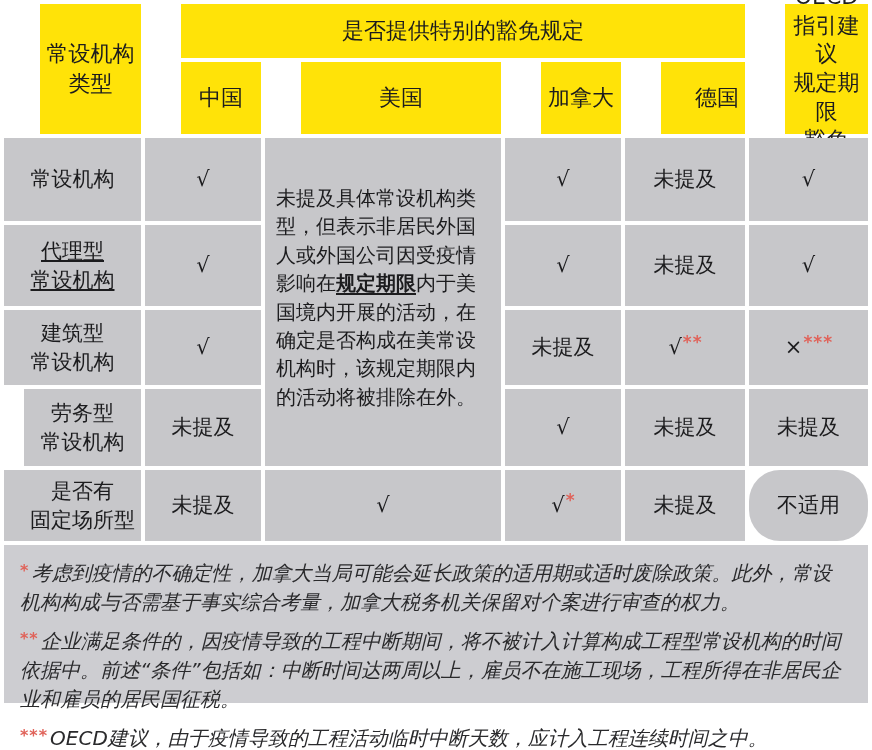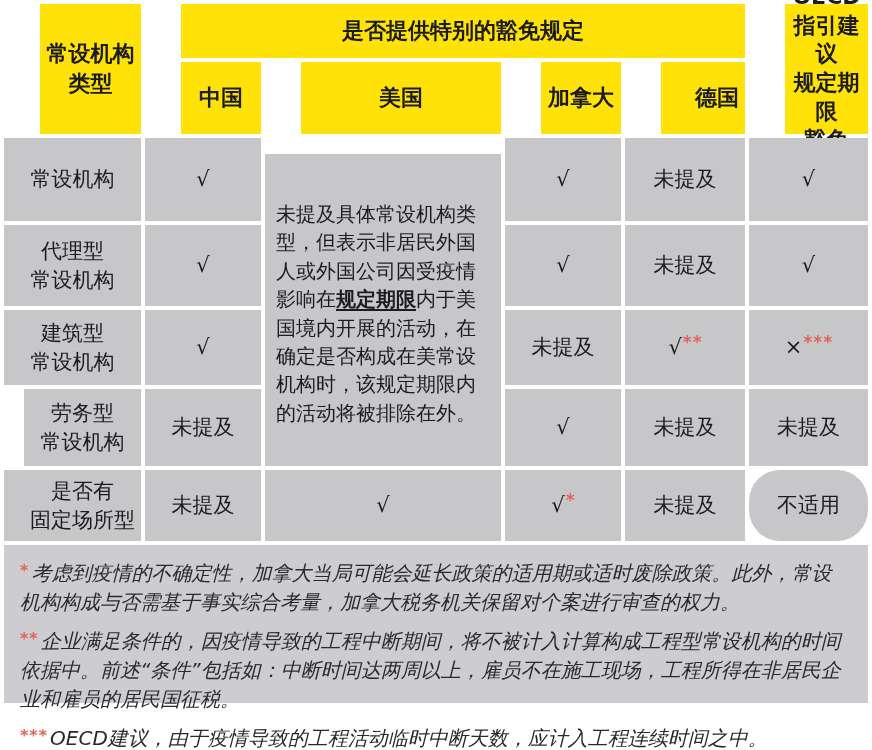--- a/index.html
+++ b/index.html
@@ -20,21 +20,21 @@
   }
   .cell{
     background:var(--gray,#c7c7ca);
     display:flex;flex-direction:column;
     align-items:center;justify-content:center;
     text-align:center;
     font-size:21px;line-height:1.35;
   }
   .head{
     background:var(--yellow,#ffe308);
-    font-weight:bold;font-size:22px;margin-left:36px;
+    font-weight:normal;font-size:22px;margin-left:36px;
   }
   .corner{grid-column:1;grid-row:1/3;}
   .group{grid-column:2/6;grid-row:1;}
   .oecd-head{grid-column:6;grid-row:1/3;line-height:1.3;}
   .usa-merged{
     grid-column:3;grid-row:3/7;
     align-items:flex-start;justify-content:center;
     text-align:left;
     padding:0 11px;box-sizing:border-box;
     font-size:20px;line-height:1.42;
@@ -78,39 +78,39 @@
     <span class="lbl-line">指引建议</span>
     <span class="lbl-line">规定期限</span>
     <span class="lbl-line">豁免</span>
   </div>
 
   <div class="cell head" style="grid-column:2;grid-row:2;">中国</div>
   <div class="cell head" style="grid-column:3;grid-row:2;">美国</div>
   <div class="cell head" style="grid-column:4;grid-row:2;">加拿大</div>
   <div class="cell head" style="grid-column:5;grid-row:2;padding-left:28px;">德国</div>
 
-  <div class="cell usa-merged" style="grid-column:3;grid-row:3/7;margin-top:16px;">
+  <div class="cell usa-merged" style="grid-column:3;grid-row:3/7;">
     <span>未提及具体常设机构类型，但表示非居民外国人或外国公司因受疫情影响在</span><b class="hl">规定期限</b><span>内于美国境内开展的活动，在确定是否构成在美常设机构时，该规定期限内的活动将被排除在外。</span>
   </div>
 
   <div class="cell" style="grid-column:1;grid-row:3;">
     <span class="lbl-line">常设机构</span>
   </div>
   <div class="cell" style="grid-column:2;grid-row:3;">√</div>
   <div class="cell" style="grid-column:4;grid-row:3;">
       <span><span>√</span><span class="cmark"></span></span>
     </div>
   <div class="cell" style="grid-column:5;grid-row:3;">
       <span><span>未提及</span><span class="cmark"></span></span>
     </div>
   <div class="cell" style="grid-column:6;grid-row:3;">
       <span><span>√</span><span class="cmark"></span></span>
     </div>
 
-  <div class="cell" style="grid-column:1;grid-row:4;">
+  <div class="cell" style="grid-column:1;grid-row:4;text-decoration:underline;">
     <span class="lbl-line">代理型</span>
     <span class="lbl-line">常设机构</span>
   </div>
   <div class="cell" style="grid-column:2;grid-row:4;">√</div>
   <div class="cell" style="grid-column:4;grid-row:4;">
       <span><span>√</span><span class="cmark"></span></span>
     </div>
   <div class="cell" style="grid-column:5;grid-row:4;">
       <span><span>未提及</span><span class="cmark"></span></span>
     </div>

